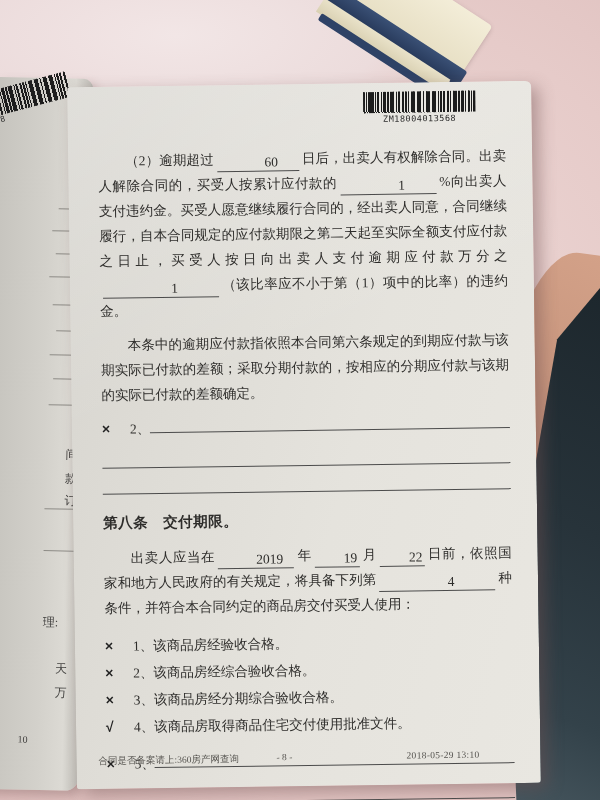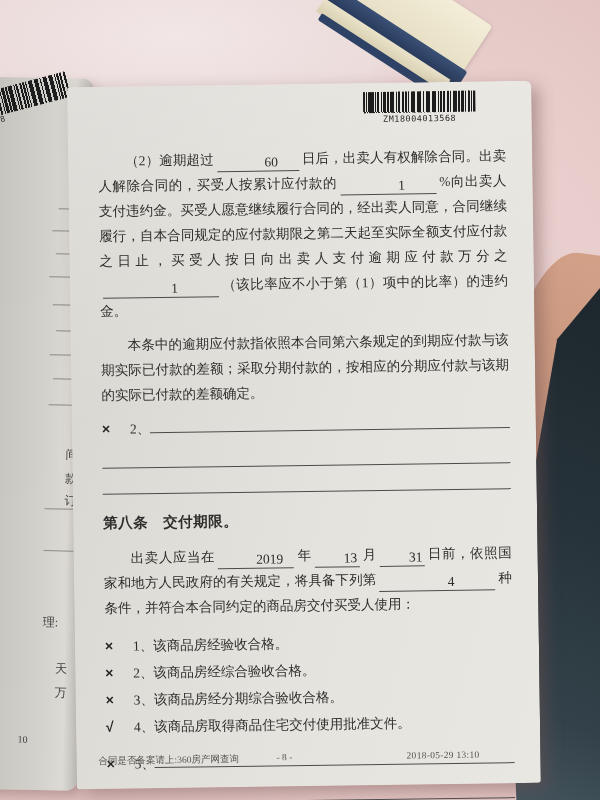--- a/index.html
+++ b/index.html
@@ -150,21 +150,21 @@
       <div class="optrow" style="margin-top:6px">
         <span class="mark">×</span>
         <span>2、</span>
         <span class="fill"></span>
       </div>
       <div class="uline"></div>
       <div class="uline"></div>
 
       <div class="heading">第八条　交付期限。</div>
 
-      <p class="para" style="margin-top:0"><span>出卖人应当在</span><span class="blank wyear">2019</span><span>年</span><span class="blank wmd">13</span><span>月</span><span class="blank wmd">31</span><span>日前，依照国家和地方人民政府的有关规定，将具备下列第</span><span class="blank wcond">4</span><span>种条件，并符合本合同约定的商品房交付买受人使用：</span></p>
+      <p class="para" style="margin-top:0"><span>出卖人应当在</span><span class="blank wyear">2019</span><span>年</span><span class="blank wmd">19</span><span>月</span><span class="blank wmd">22</span><span>日前，依照国家和地方人民政府的有关规定，将具备下列第</span><span class="blank wcond">4</span><span>种条件，并符合本合同约定的商品房交付买受人使用：</span></p>
 
       <div class="gap12"></div>
 
       <div class="optrow">
         <span class="mark">×</span>
         <span>1、该商品房经验收合格。</span>
       </div>
       <div class="optrow">
         <span class="mark">×</span>
         <span>2、该商品房经综合验收合格。</span>

